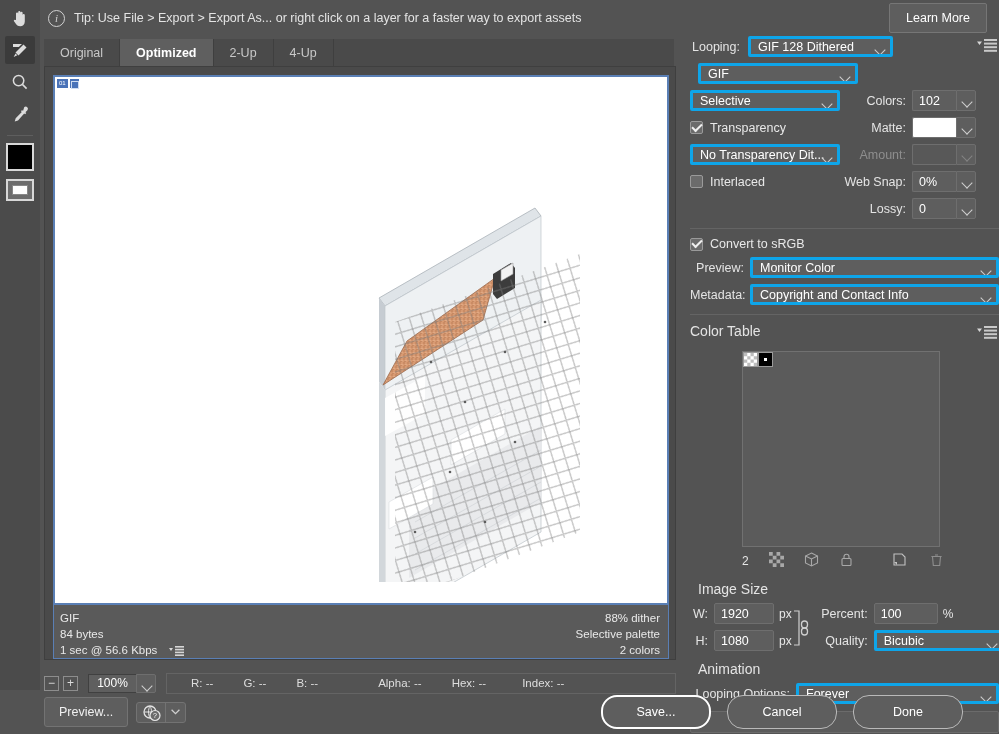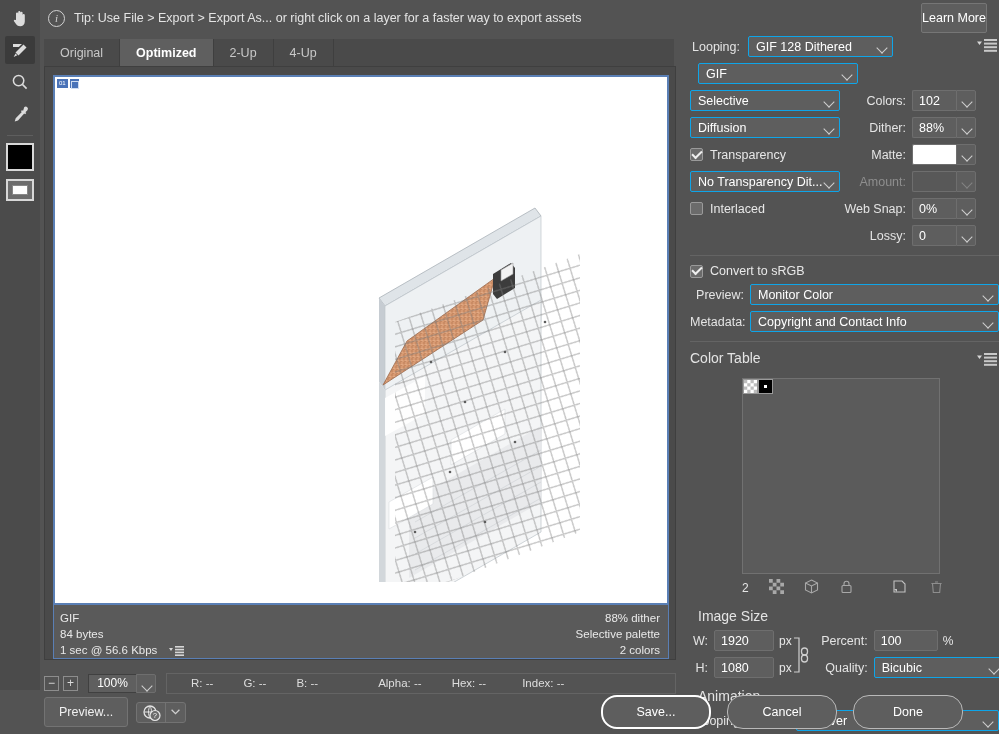--- a/index.html
+++ b/index.html
@@ -48,21 +48,21 @@
   .info-circle {
     width:17px; height:17px; border-radius:50%;
     border:1.4px solid #d2d2d2; color:#d2d2d2;
     font-size:11px; font-style:italic;
     display:flex; align-items:center; justify-content:center;
     flex:0 0 auto; margin-right:9px; font-family:"Liberation Serif",serif;
   }
   .tip-text { font-size:12.5px; color:#e4e4e4; white-space:nowrap; }
   .learn-more {
     margin-left:auto; background:#5e5e5e; border:1px solid #767676;
-    color:#fff; font-size:12.5px; padding:7px 0; border-radius:2px;
+    color:#fff; font-size:12.5px; padding:7px 16px; border-radius:2px;
     cursor:pointer;
   }
 
   
   .tabbar {
     position:absolute; left:44px; top:39px; width:630px; height:27px;
     background:#4a4a4a; display:flex; align-items:stretch;
   }
   .tab {
     padding:0 16px; display:flex; align-items:center; justify-content:center;
@@ -157,21 +157,21 @@
 
   
   .rightpanel {
     position:absolute; left:690px; top:36px; width:309px; height:658px;
   }
   .row { display:flex; align-items:center; margin-bottom:6px; }
   .lbl { font-size:12.5px; color:#e4e4e4; text-align:right; }
   .lbl.dim { color:#8e8e8e; }
 
   .sel {
-    position:relative; background:#5e5e5e; border:1px solid #0ea5e9;
+    position:relative; background:#5e5e5e; border:3px solid #0ea5e9;
     height:21px; display:flex; align-items:center;
     padding:0 20px 0 7px; font-size:12.5px; color:#ffffff;
     border-radius:2px; cursor:pointer; white-space:nowrap; overflow:hidden;
   }
   .sel::after {
     content:""; position:absolute; right:6px; top:7px;
     width:7px; height:7px;
     border-left:1.6px solid #cfcfcf; border-bottom:1.6px solid #cfcfcf;
     transform:rotate(-45deg);
   }
@@ -405,28 +405,20 @@
 
   <div class="row">
     <span class="sel" style="width:150px;">Selective</span>
     <span class="lbl" style="width:62px;margin-left:4px;margin-right:6px;">Colors:</span>
     <span class="numwrap">
       <span class="num" style="width:44px;">102</span>
       <span class="stepper"></span>
     </span>
   </div>
 
-  <div class="row">
-    <span class="sel" style="width:150px;">Diffusion</span>
-    <span class="lbl" style="width:62px;margin-left:4px;margin-right:6px;">Dither:</span>
-    <span class="numwrap">
-      <span class="num" style="width:44px;">88%</span>
-      <span class="stepper"></span>
-    </span>
-  </div>
 
   <div class="row">
     <span class="cbrow" style="width:150px;">
       <span class="cb on"></span>
       <span>Transparency</span>
     </span>
     <span class="lbl" style="width:62px;margin-left:4px;margin-right:6px;">Matte:</span>
     <span class="numwrap">
       <span class="swatchbox" style="width:44px;"></span>
       <span class="stepper"></span>

